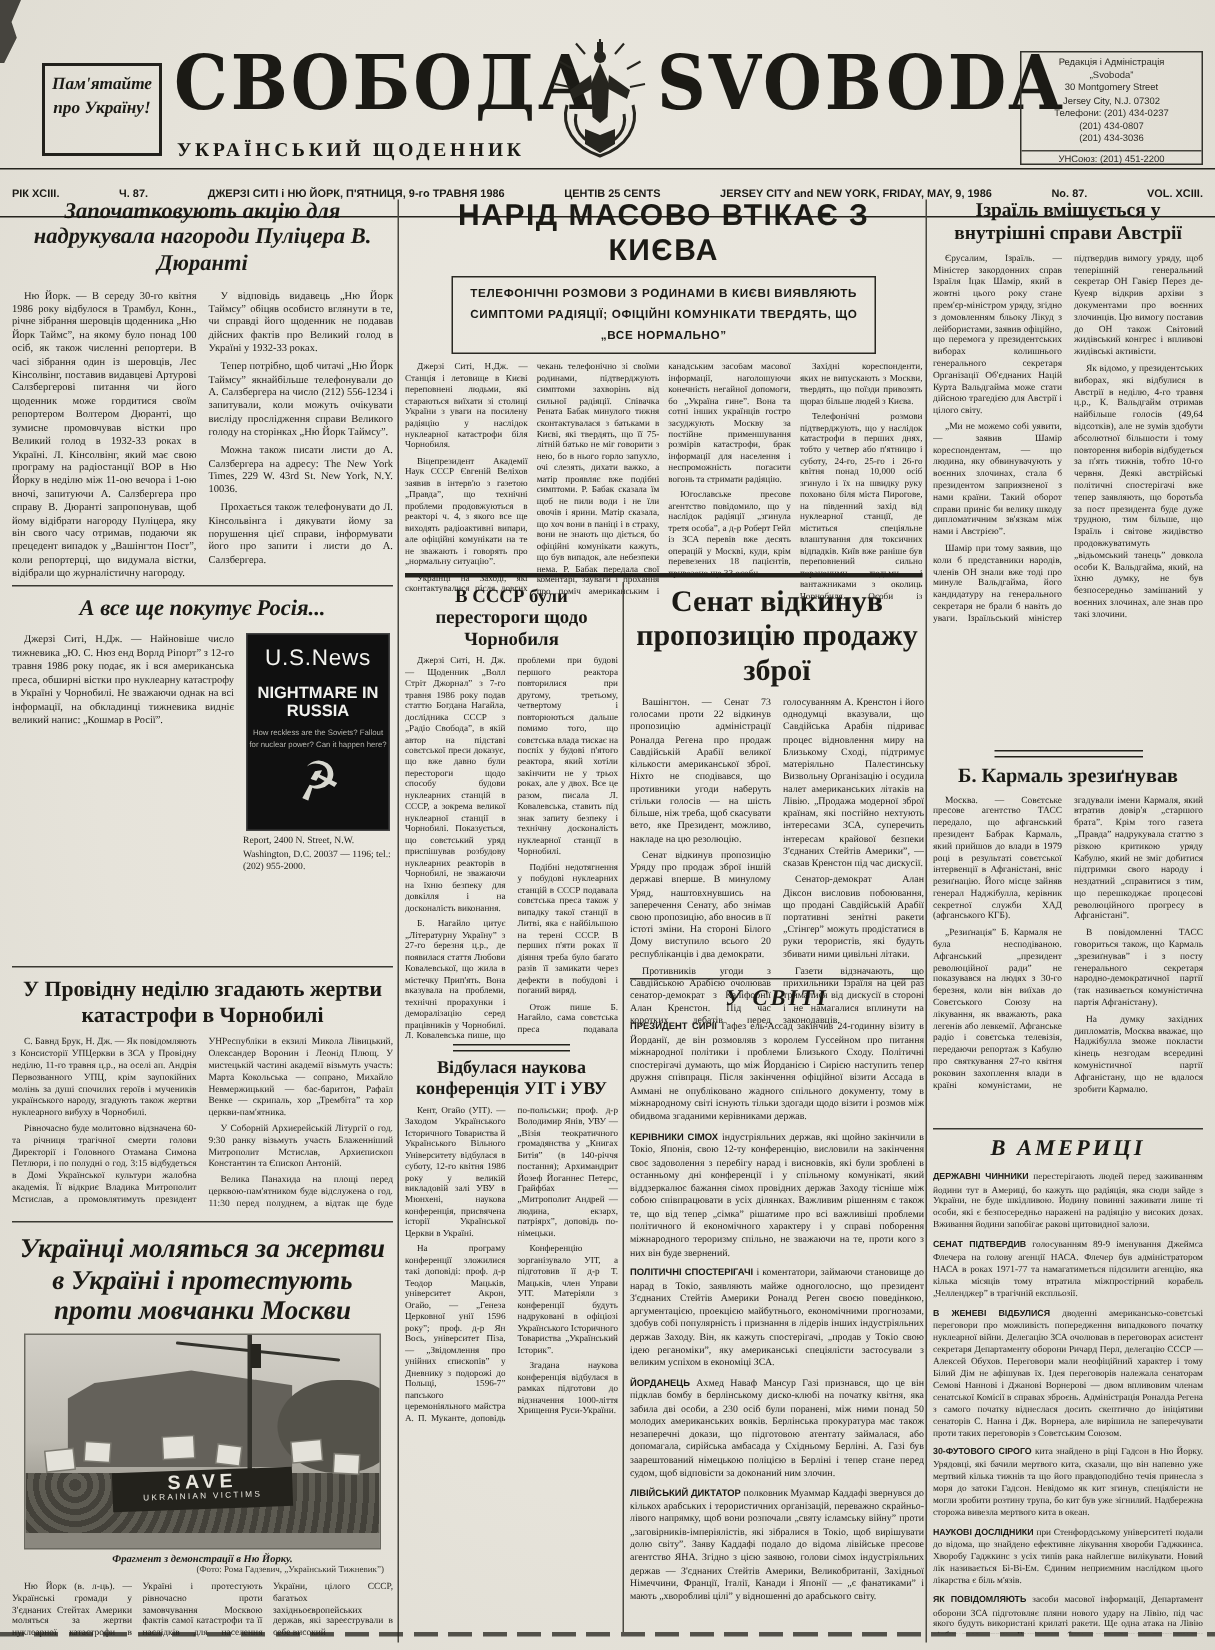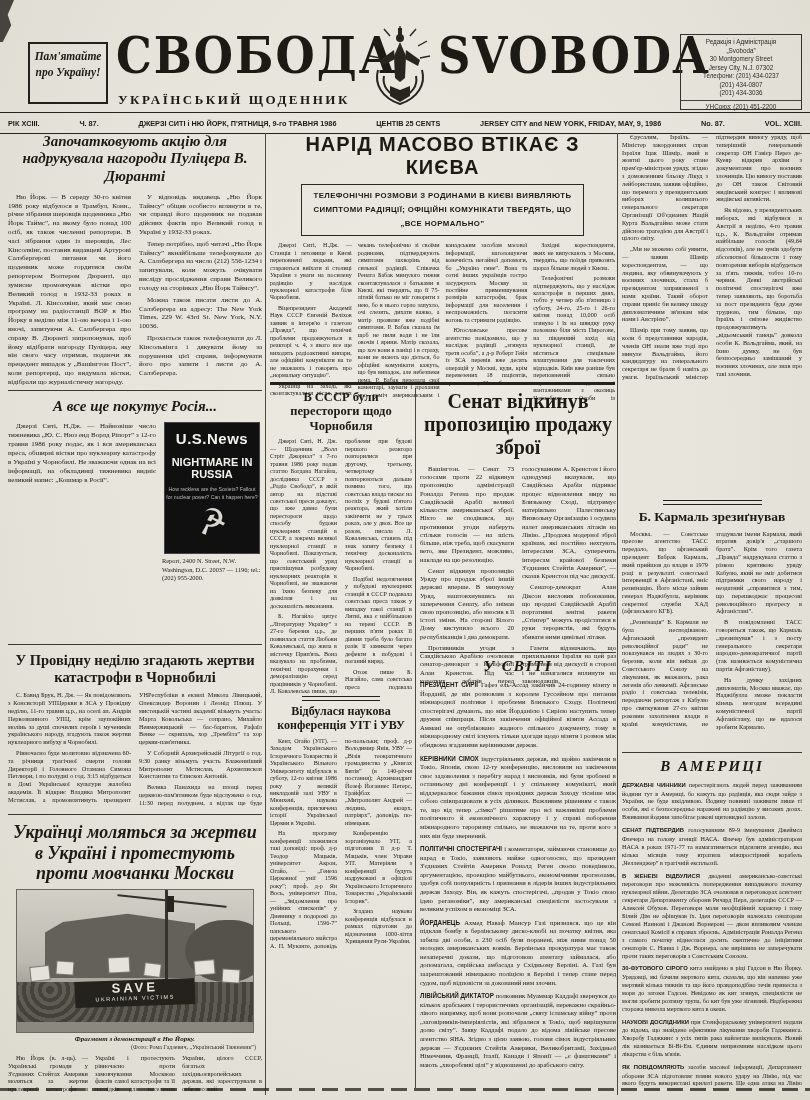--- a/index.html
+++ b/index.html
@@ -27,21 +27,21 @@
     letter-spacing:2.5px; white-space:nowrap; }
   .subtitle-lat { left:438px; top:62px; width:250px; font-weight:bold; font-style:italic;
     font-size:13px; letter-spacing:4.5px; white-space:nowrap; font-family:"Liberation Sans",sans-serif; }
   .admin-box { right:8px; top:4px; width:122px; height:76px; border:1px solid #33322c;
     font-family:"Liberation Sans",sans-serif; font-size:6.3px; line-height:1.35;
     text-align:center; padding-top:3px; box-sizing:border-box; color:#2c2b25; }
   .admin-box p { margin:0; }
   .admin-box p:last-child { border-top:1px solid #44433c; margin-top:2px; padding-top:2px; }
   .emblem { left:368px; top:-4px; }
   
-  #dateline { top:112px; left:0; width:810px; height:22px;
+  #dateline { top:112px; left:0; width:810px; height:33px;
     border-top:1.5px solid #25241e; border-bottom:1.5px solid #25241e;
     font-family:"Liberation Sans",sans-serif; font-size:7.3px; font-weight:bold;
     display:flex; align-items:center; justify-content:space-between; padding:0 8px; box-sizing:border-box; }
   
   .vrule { width:1px; background:#4a4941; }
   .hbar  { height:3px; background:#22211b; }
   .thin-rule { border-top:1px solid #3a3932; }
   .dbl-rule { width:55%; margin:0 auto 4px; height:3px;
     border-top:1px solid #22211b; border-bottom:1px solid #22211b; }
   .fold-line { left:0; top:1088px; width:810px; height:3px; opacity:.75;
@@ -65,21 +65,21 @@
   #art-pulitzer .headline { font-size:15px; font-style:italic; margin-bottom:8px; }
   #art-pulitzer .body { height:196px; }
 
   #art-russia { left:8px; top:394px; width:254px; }
   #art-russia .headline { font-size:15px; margin:4px 0 7px;font-family:Liberation Serif, serif; }
   #art-russia .body { height:222px; font-size:7px; line-height:1.27; }
   .mag-fig { float:right; width:100px; margin:0 0 3px 6px; }
   .mag-cover { width:96px; height:132px; background:#101010; color:#f2f2ee; margin:0 auto;
     font-family:"Liberation Sans",sans-serif; text-align:center; padding-top:6px; box-sizing:border-box;
     border:1px solid #444; }
-  .mag-brand { font-size:15px; font-weight:bold; letter-spacing:.5px; }
+  .mag-brand { font-size:15px; font-weight:normal; letter-spacing:.5px; }
   .mag-title { font-size:11px; font-weight:bold; line-height:1.1; margin-top:8px; }
   .mag-lines { font-size:5.2px; color:#b9b9b2; margin-top:6px; line-height:1.5; }
   .mag-icon  { font-size:34px; color:#d8d8d0; line-height:1; margin-top:2px; transform:rotate(-12deg); }
   .mag-caption { font-size:6.4px; text-align:left; line-height:1.3; margin-top:3px; text-indent:0; }
 
   #art-memorial { left:8px; top:648px; width:254px; }
   #art-memorial .headline { font-size:14.5px; margin:4px 0 6px; }
   #art-memorial .body { height:118px; }
 
   #art-prayers { left:8px; top:818px; width:254px; }
@@ -345,20 +345,21 @@
     <div class="newsbits">
         <p><b>ПРЕЗИДЕНТ СИРІЇ </b>Гафез ель-Ассад закінчив 24-годинну візиту в Йорданії, де він розмовляв з королем Гуссейном про питання міжнародної політики і проблеми Близького Сходу. Політичні спостерігачі думають, що між Йорданією і Сирією наступить тепер дружня співпраця. Після закінчення офіційної візити Ассада в Аммані не опубліковано жадного спільного документу, тому в міжнародному світі існують тільки здогади щодо візити і розмов між обидвома згаданими керівниками держав.</p>
         <p><b>КЕРІВНИКИ СІМОХ </b>індустріяльних держав, які щойно закінчили в Токіо, Японія, свою 12-ту конференцію, висловили на закінчення своє задоволення з перебігу нарад і висновків, які були зроблені в останньому дні конференції і у спільному комунікаті, який віддзеркалює бажання сімох провідних держав Заходу тісніше між собою співпрацювати в усіх ділянках. Важливим рішенням є також те, що від тепер „сімка” рішатиме про всі важливіші проблеми політичного й економічного характеру і у справі поборення міжнародного тероризму спільно, не зважаючи на те, проти кого з них він буде звернений.</p>
         <p><b>ПОЛІТИЧНІ СПОСТЕРІГАЧІ </b>і коментатори, займаючи становище до нарад в Токіо, заявляють майже одноголосно, що президент З'єднаних Стейтів Америки Роналд Реген своєю поведінкою, аргументацією, проекцією майбутнього, економічними прогнозами, здобув собі популярність і признання в лідерів інших індустріяльних держав Заходу. Він, як кажуть спостерігачі, „продав у Токіо свою ідею реганоміки”, яку американські спеціялісти застосували з великим успіхом в економіці ЗСА.</p>
         <p><b>ЙОРДАНЕЦЬ </b>Ахмед Наваф Мансур Газі признався, що це він підклав бомбу в берлінському диско-клюбі на початку квітня, яка забила дві особи, а 230 осіб були поранені, між ними понад 50 молодих американських вояків. Берлінська прокуратура має також незаперечні докази, що підготовою атентату займалася, або допомагала, сирійська амбасада у Східньому Берліні. А. Газі був заарештований німецькою поліцією в Берліні і тепер стане перед судом, щоб відповісти за доконаний ним злочин.</p>
         <p><b>ЛІВІЙСЬКИЙ ДИКТАТОР </b>полковник Муаммар Каддафі звернувся до кількох арабських і терористичних організацій, переважно скрайньо-лівого напрямку, щоб вони розпочали „святу ісламську війну” проти „заговірників-імперіялістів, які зібралися в Токіо, щоб вирішувати долю світу”. Заяву Каддафі подало до відома лівійське пресове агентство ЯНА. Згідно з цією заявою, голови сімох індустріяльних держав — З'єднаних Стейтів Америки, Великобританії, Західньої Німеччини, Франції, Італії, Канади і Японії — „є фанатиками” і мають „хворобливі цілі” у відношенні до арабського світу.</p>
       </div>
   </div>
 
   <div class="abs" id="art-israel">
+    <div class="headline">Ізраїль вмішується у внутрішні справи Австрії</div>
     <div class="body cols2 f63">
         <p>Єрусалим, Ізраїль. — Міністер закордонних справ Ізраїля Іцак Шамір, який в жовтні цього року стане прем'єр-міністром уряду, згідно з домовленням бльоку Лікуд з лейбористами, заявив офіційно, що перемога у президентських виборах колишнього генерального секретаря Організації Об'єднаних Націй Курта Вальдгайма може стати дійсною трагедією для Австрії і цілого світу.</p>
         <p>„Ми не можемо собі уявити, — заявив Шамір кореспондентам, — що людина, яку обвинувачують у воєнних злочинах, стала б президентом заприязненої з нами країни. Такий оборот справи приніс би велику шкоду дипломатичним зв'язкам між нами і Австрією”.</p>
         <p>Шамір при тому заявив, що коли б представники народів, членів ОН знали вже тоді про минуле Вальдгайма, його кандидатуру на генерального секретаря не брали б навіть до уваги. Ізраїльський міністер підтвердив вимогу уряду, щоб теперішній генеральний секретар ОН Гавієр Перез де-Куеяр відкрив архіви з документами про воєнних злочинців. Цю вимогу поставив до ОН також Світовий жидівський конгрес і впливові жидівські активісти.</p>
         <p>Як відомо, у президентських виборах, які відбулися в Австрії в неділю, 4-го травня ц.р., К. Вальдгайм отримав найбільше голосів (49,64 відсотків), але не зумів здобути абсолютної більшости і тому повторення виборів відбудеться за п'ять тижнів, тобто 10-го червня. Деякі австрійські політичні спостерігачі вже тепер заявляють, що боротьба за пост президента буде дуже трудною, тим більше, що Ізраїль і світове жидівство продовжуватимуть „відьомський танець” довкола особи К. Вальдгайма, який, на їхню думку, не був безпосередньо замішаний у воєнних злочинах, але знав про такі злочини.</p>
       </div>
   </div>
 
   <div class="abs" id="art-karmal">
     <div class="dbl-rule"></div>

